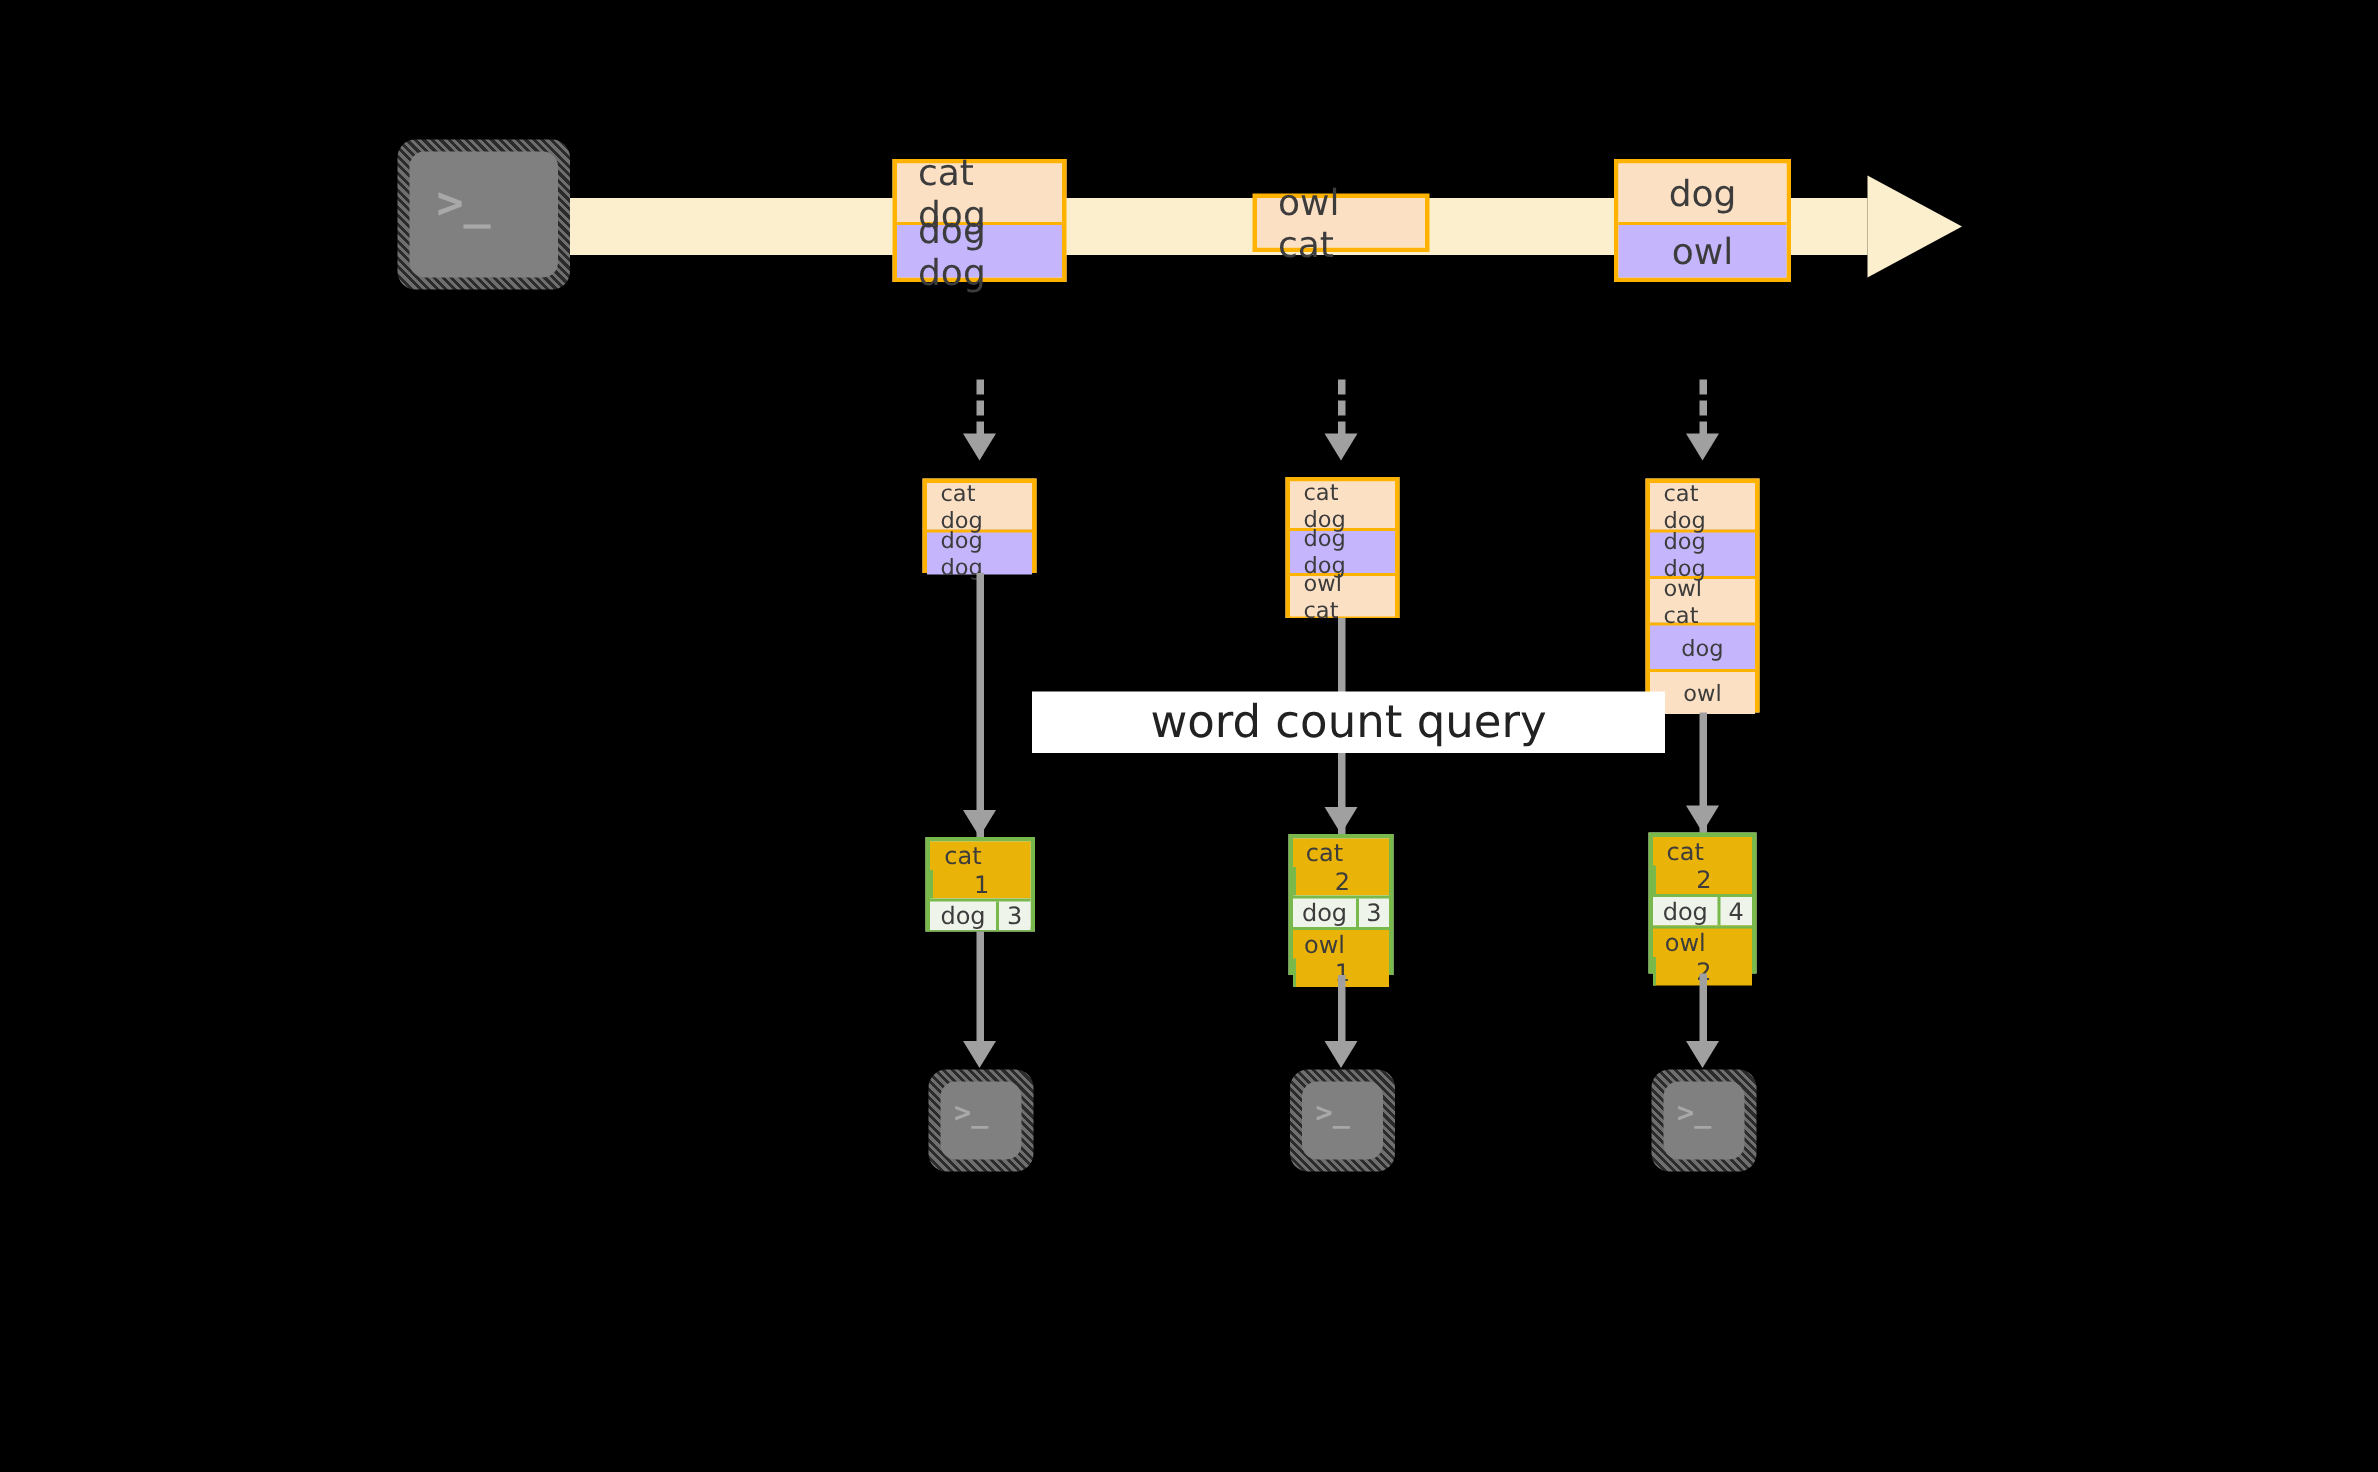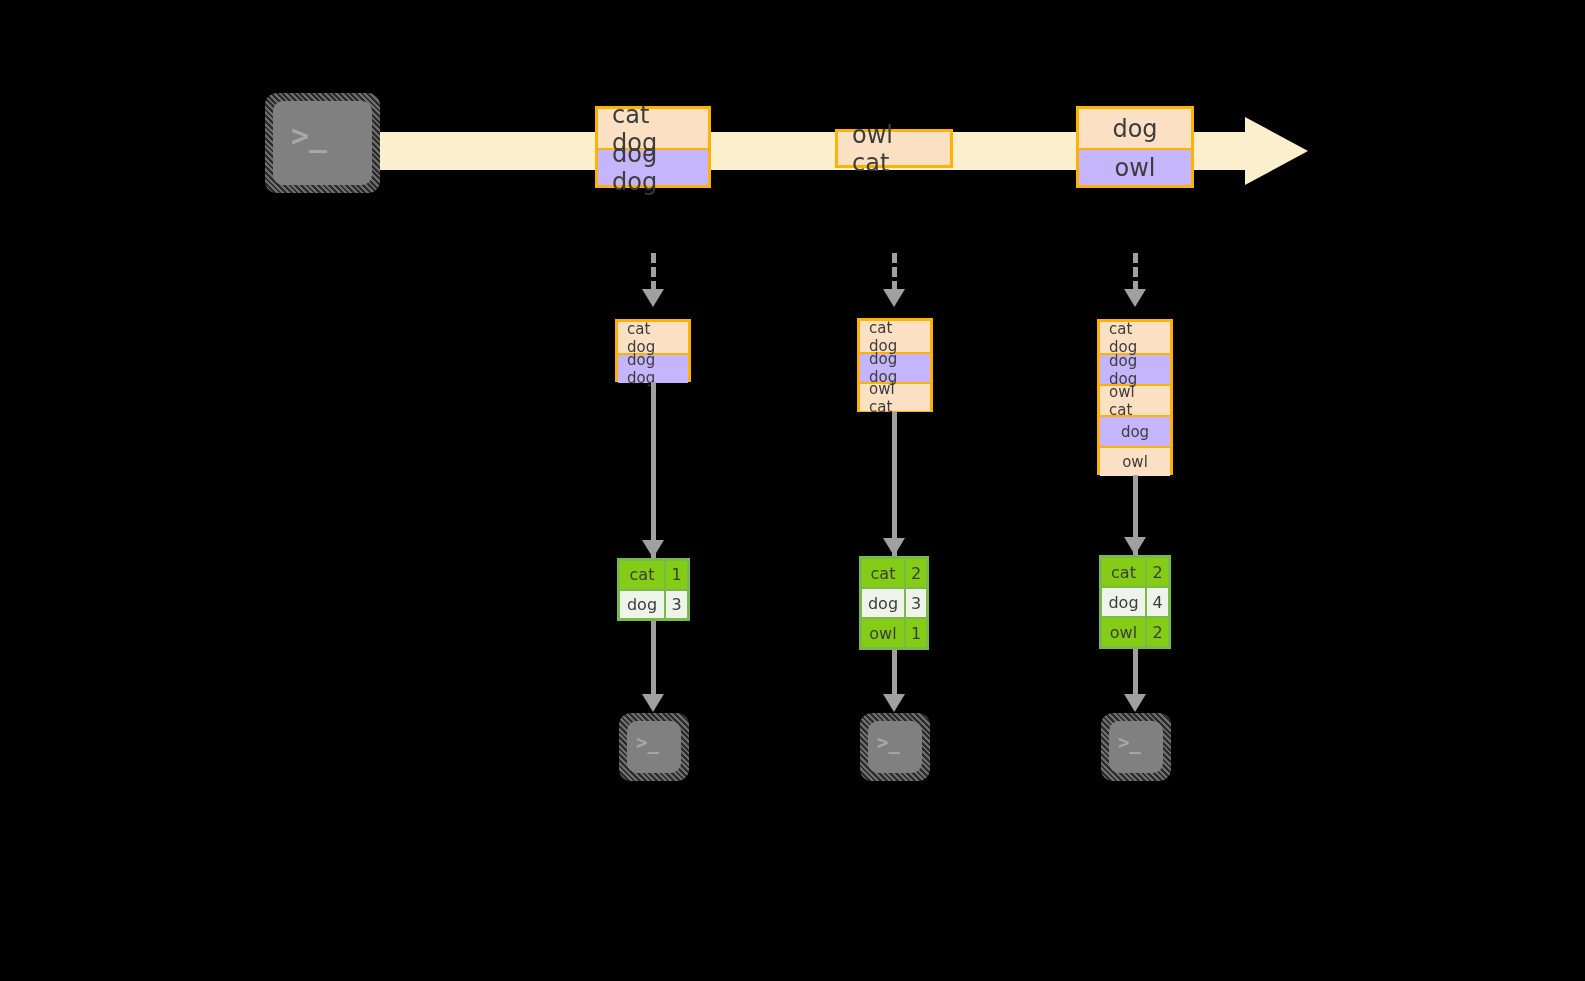--- a/index.html
+++ b/index.html
@@ -38,21 +38,21 @@
   .big .cell{font-size:24px;padding:0 14px;}
   
   .small .cell{font-size:15px;padding:0 9px;}
 
   
   .gbox{position:absolute;box-sizing:border-box;
         border:3px solid #79B84A;background:#EEF3EA;display:flex;
         flex-direction:column;}
   .gbox .grow{display:flex;flex:1 1 auto;}
   .gbox .grow + .grow{border-top:2px solid #79B84A;}
-  .grow.dark{background:#84cc16;}
+  .grow.dark{background:#eab308;flex-direction:column;}
   .grow.light{background:#EFF4EB;}
   .gbox .gk{display:flex;align-items:center;justify-content:center;
         font-size:16px;color:#3c3c3c;}
   .gbox .gv{display:flex;align-items:center;justify-content:center;
         font-size:16px;color:#3c3c3c;border-left:2px solid #79B84A;}
 
   
   .vline{position:absolute;background:#A0A0A0;width:5px;}
   .vline.dash{background:none;
         border-left:5px dashed #A0A0A0;width:0;}
@@ -193,14 +193,17 @@
 
   <div class="vline" style="left:1133px;top:649px;height:55px;"></div>
   <div class="vhead" style="left:1124px;top:694px;"></div>
 
   <div class="term-wrap" style="left:1101px;top:713px;width:70px;height:68px;">
     <div class="term-inner">
       <span class="term-glyph" style="left:9px;top:12px;font-size:19px;">&gt;_</span>
     </div>
   </div>
 
+  <div class="band" style="left:688px;top:461px;width:422px;height:41px;">
+    <span>word count query</span>
+  </div>
 
 </div>
 
 </body></html>

